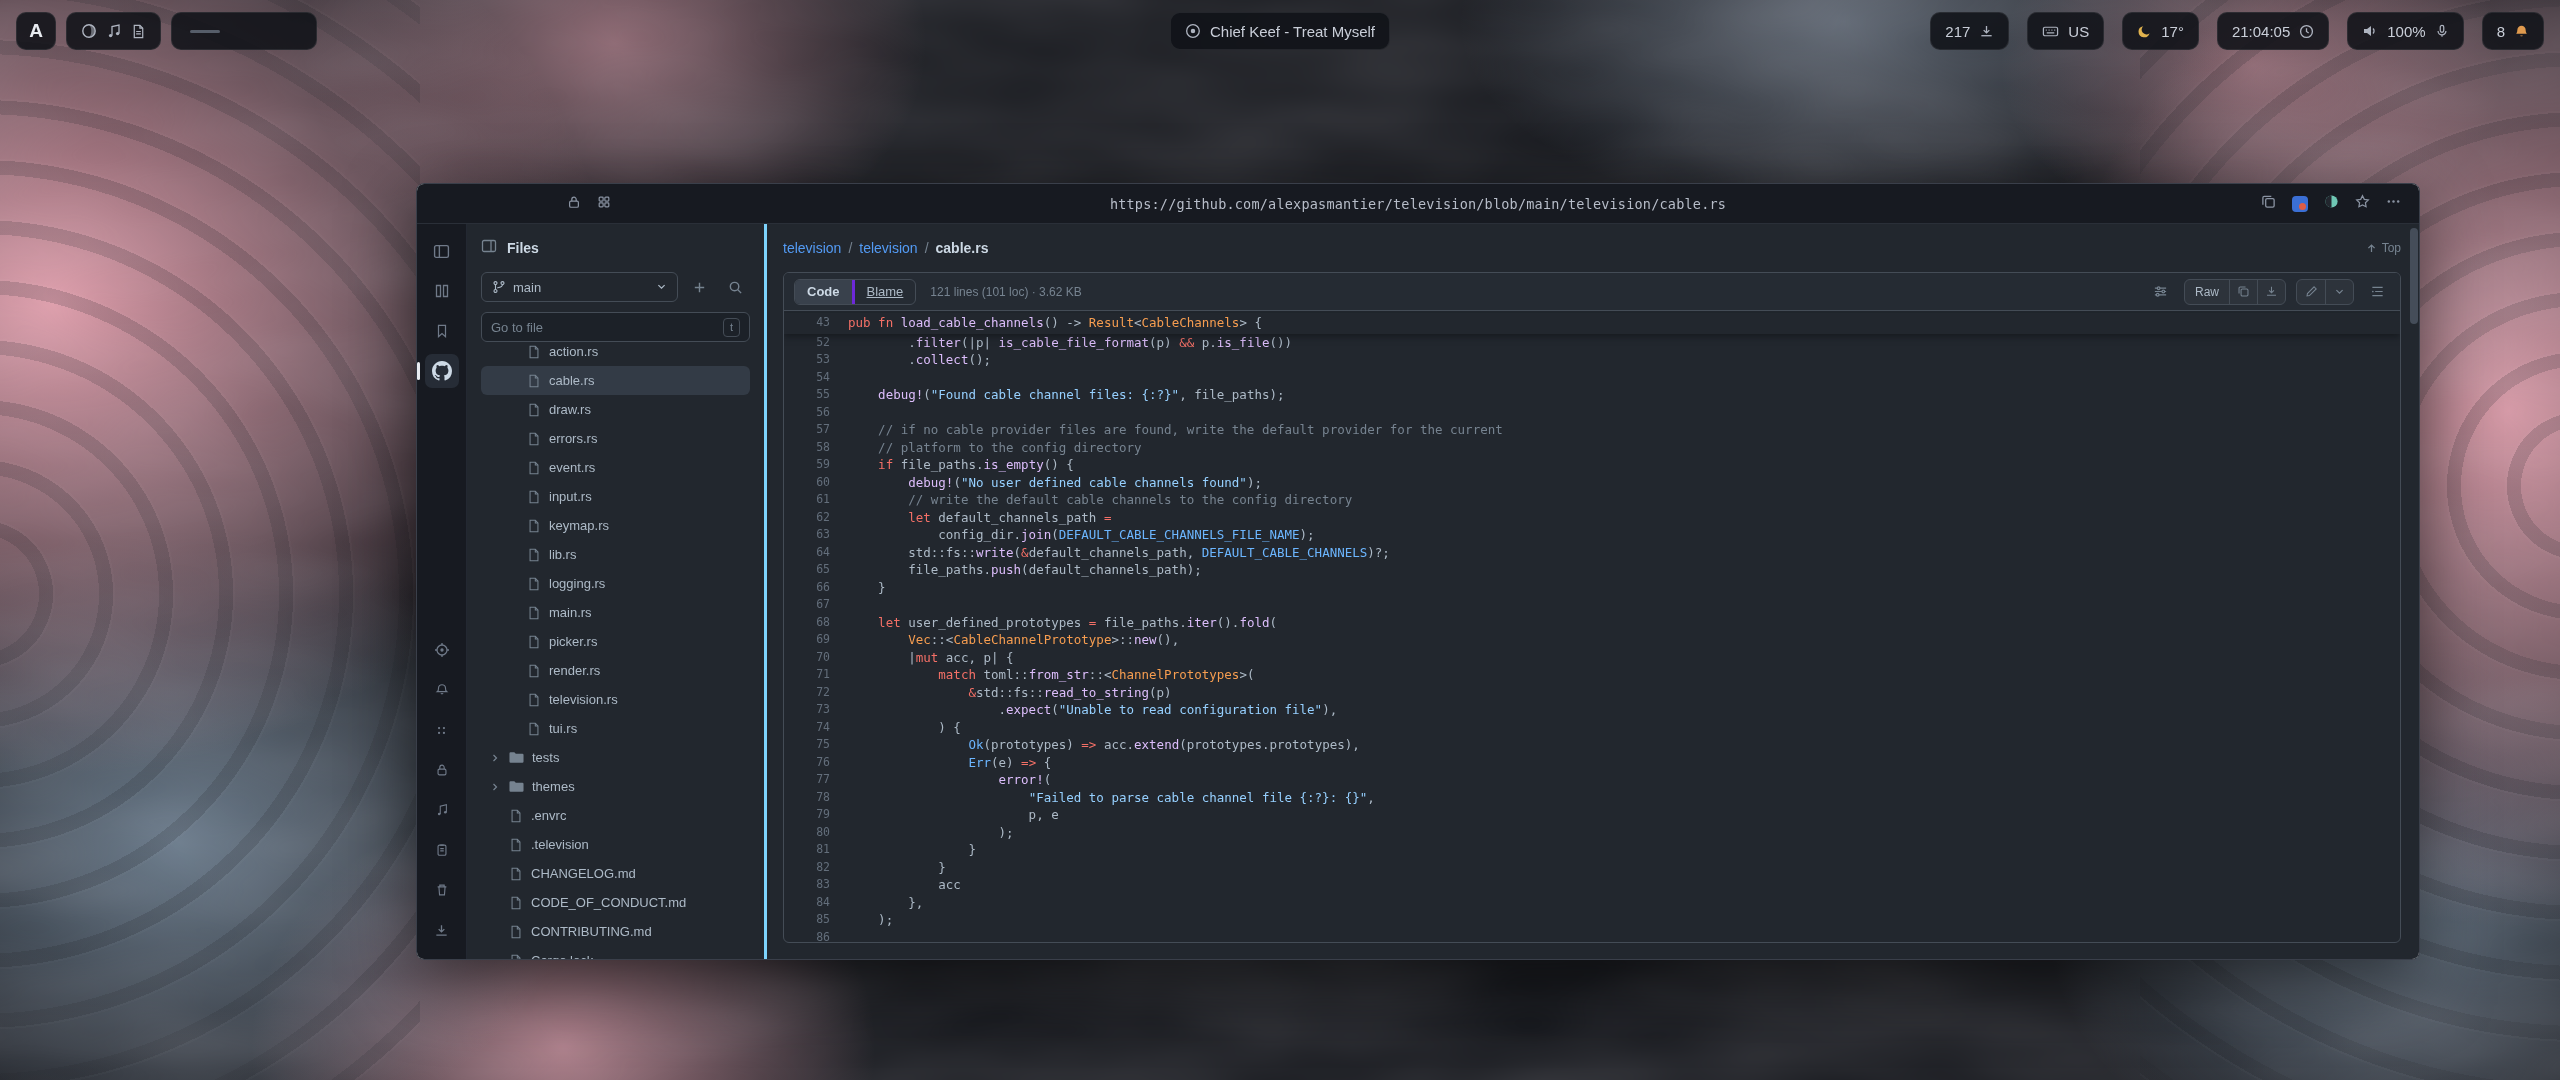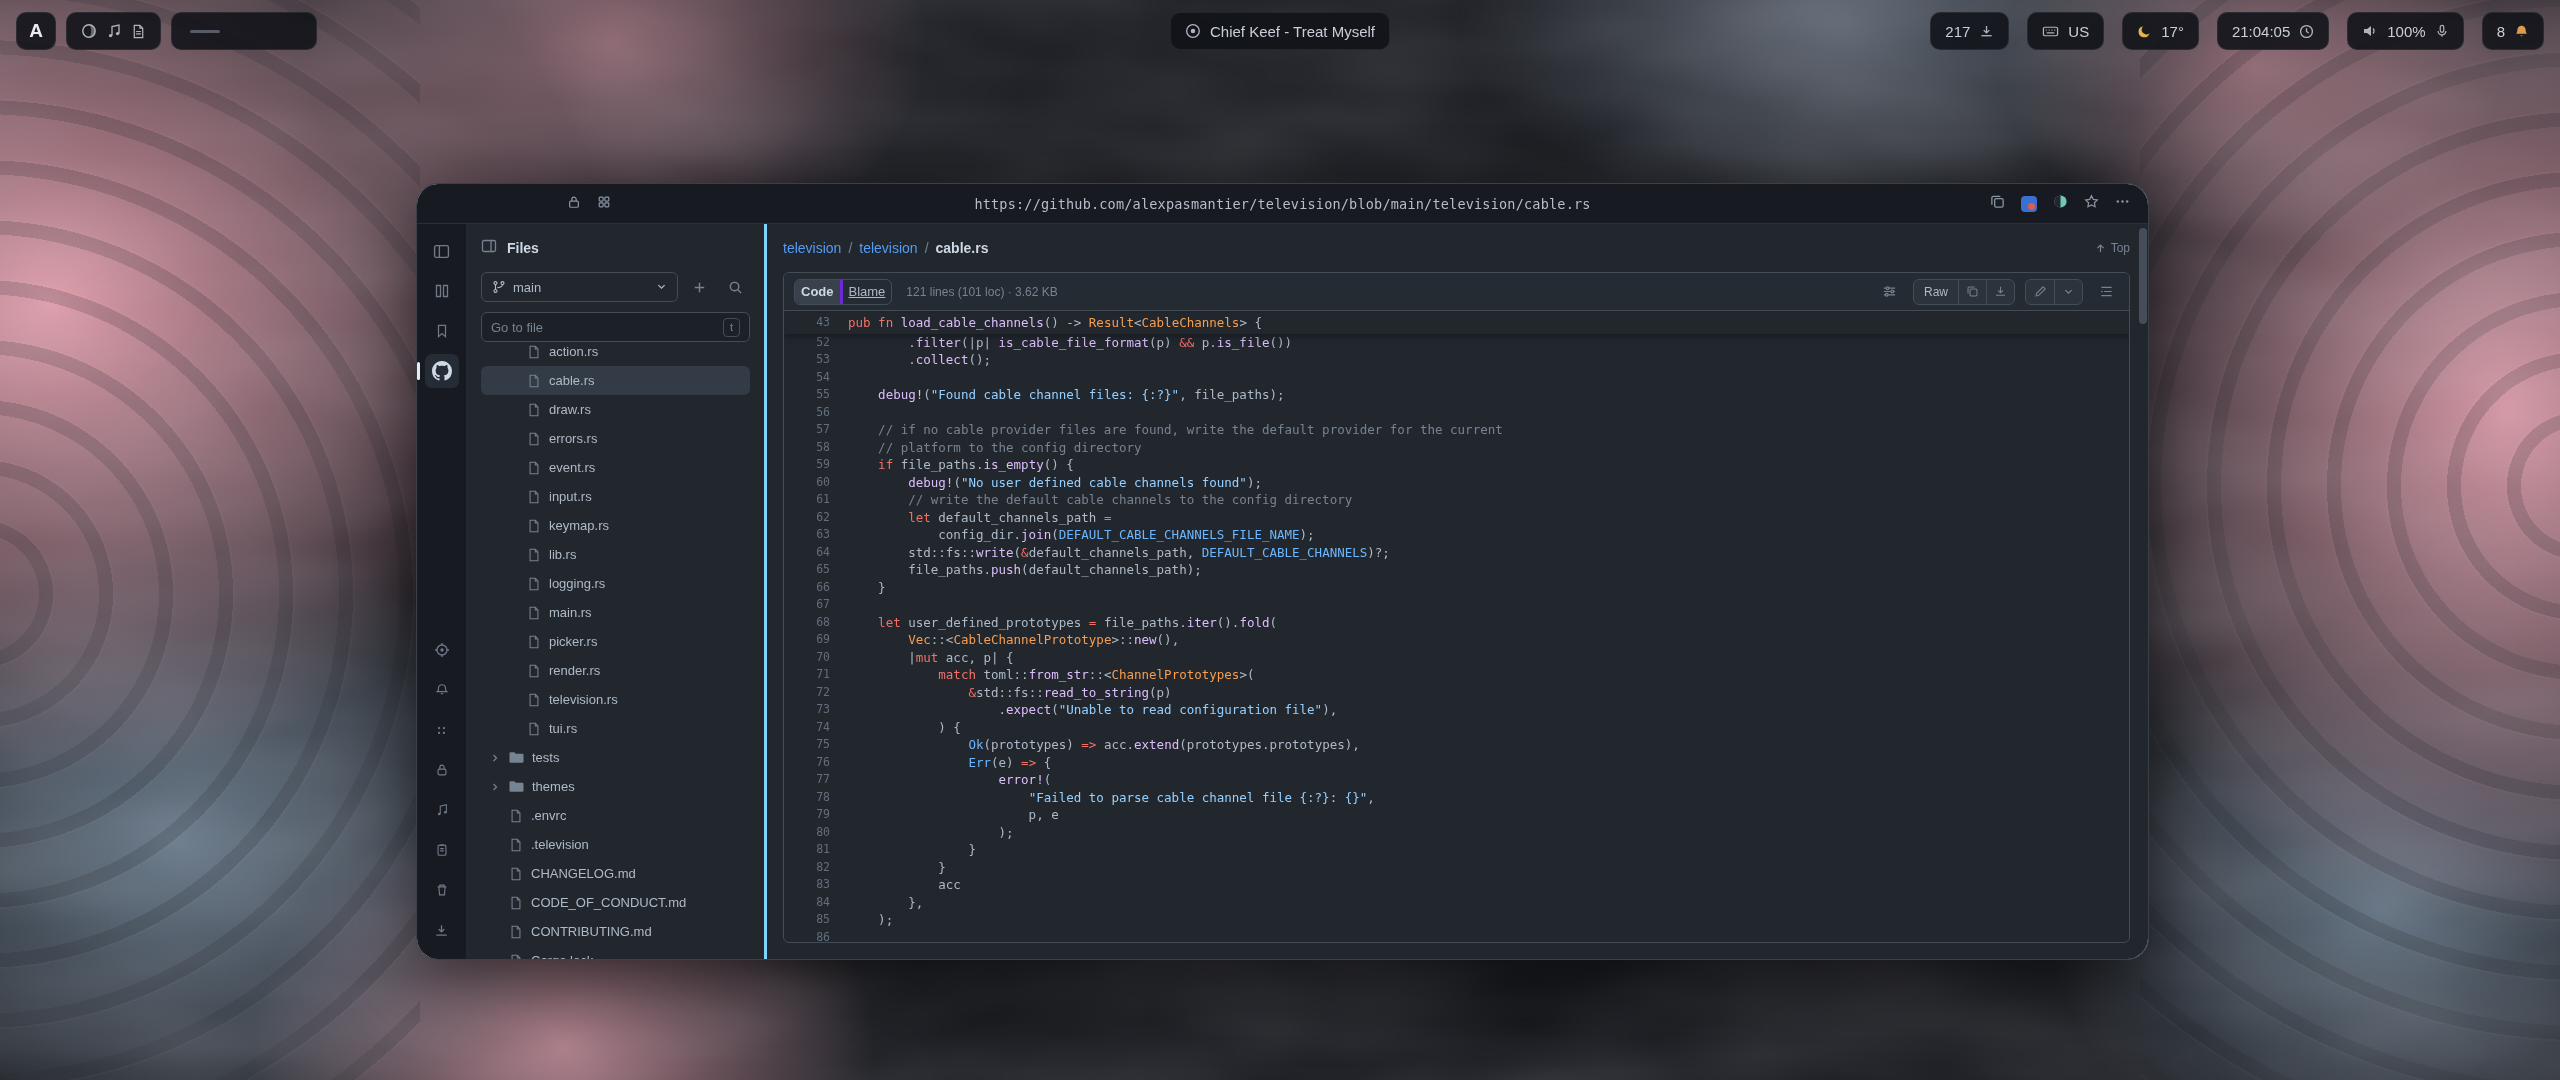--- a/index.html
+++ b/index.html
@@ -46,22 +46,22 @@
   .pill svg{ display:block; }
   .logo{ width:40px; justify-content:center; padding:0; font-weight:bold; font-size:19px; color:#e8ebf0;}
   .empty-module{ width:146px; }
   .dash{ width:30px; height:3px; background:#565d69; border-radius:2px; margin-left:4px;}
   .ic{ color:#aeb4c0; }
   .yellow{ color:#e2b34e; }
   .amber{ color:#e09a4e; }
 
   
   .window{
-    position:absolute; left:416px; top:183px; width:1733px; height:777px;
-    background:#e5e5e5; border:1px solid #3a3f4a; border-radius:22px;
+    position:absolute; left:416px; top:183px; width:2004px; height:777px;
+    background:#e5e5e5; border:1px solid #3a3f4a; border-radius:8px;
     box-shadow:0 24px 70px rgba(0,0,0,.55); overflow:hidden; z-index:4;
     display:flex; flex-direction:column;
   }
   .titlebar{
     height:40px; flex:none; background:#171a21; border-bottom:1px solid #2a2f38;
     display:flex; align-items:center; position:relative;
   }
   .tb-left{ margin-left:150px; display:flex; gap:16px; z-index:2; color:#8a93a2;}
   .tb-right{ margin-left:auto; display:flex; gap:16px; padding-right:18px; z-index:2; align-items:center; color:#8a93a2;}
   .tb-url{
@@ -132,21 +132,21 @@
 
   .code-card{
     margin-top:10px; flex:1; border:1px solid #444c56; border-radius:6px; overflow:hidden;
     display:flex; flex-direction:column; background:#22272e; min-height:0;
   }
   .card-head{
     height:38px; flex:none; background:#252b33; border-bottom:1px solid #444c56;
     display:flex; align-items:center; padding:0 10px;
   }
   .segmented{ display:flex; border:1px solid #444c56; border-radius:6px; overflow:hidden; height:26px;}
-  .seg{ display:grid; place-items:center; padding:0 6px; font-size:13px; color:#adbac7;}
+  .seg{ display:grid; place-items:center; padding:0 12px; font-size:13px; color:#adbac7;}
   .seg.active{ background:#39414c; color:#cdd9e5; font-weight:bold;}
   .seg + .seg{ border-left:3px solid #6d28d9;text-decoration:underline;}
   .file-meta{ margin-left:14px; font-size:12px; color:#768390;}
   .head-tools{ margin-left:auto; display:flex; align-items:center; gap:10px; color:#768390;}
   .tool-btn{ width:26px; height:26px; display:grid; place-items:center; border-radius:6px;}
   .btn-group{ display:flex; border:1px solid #444c56; border-radius:6px; overflow:hidden; height:26px; background:#2d333b;}
   .btn-group > *{ display:grid; place-items:center;}
   .bg-label{ padding:0 10px; font-size:12px; color:#adbac7;}
   .bg-icon{ width:28px; border-left:1px solid #444c56; color:#768390;}
   .bg-icon:first-child{ border-left:none;}

